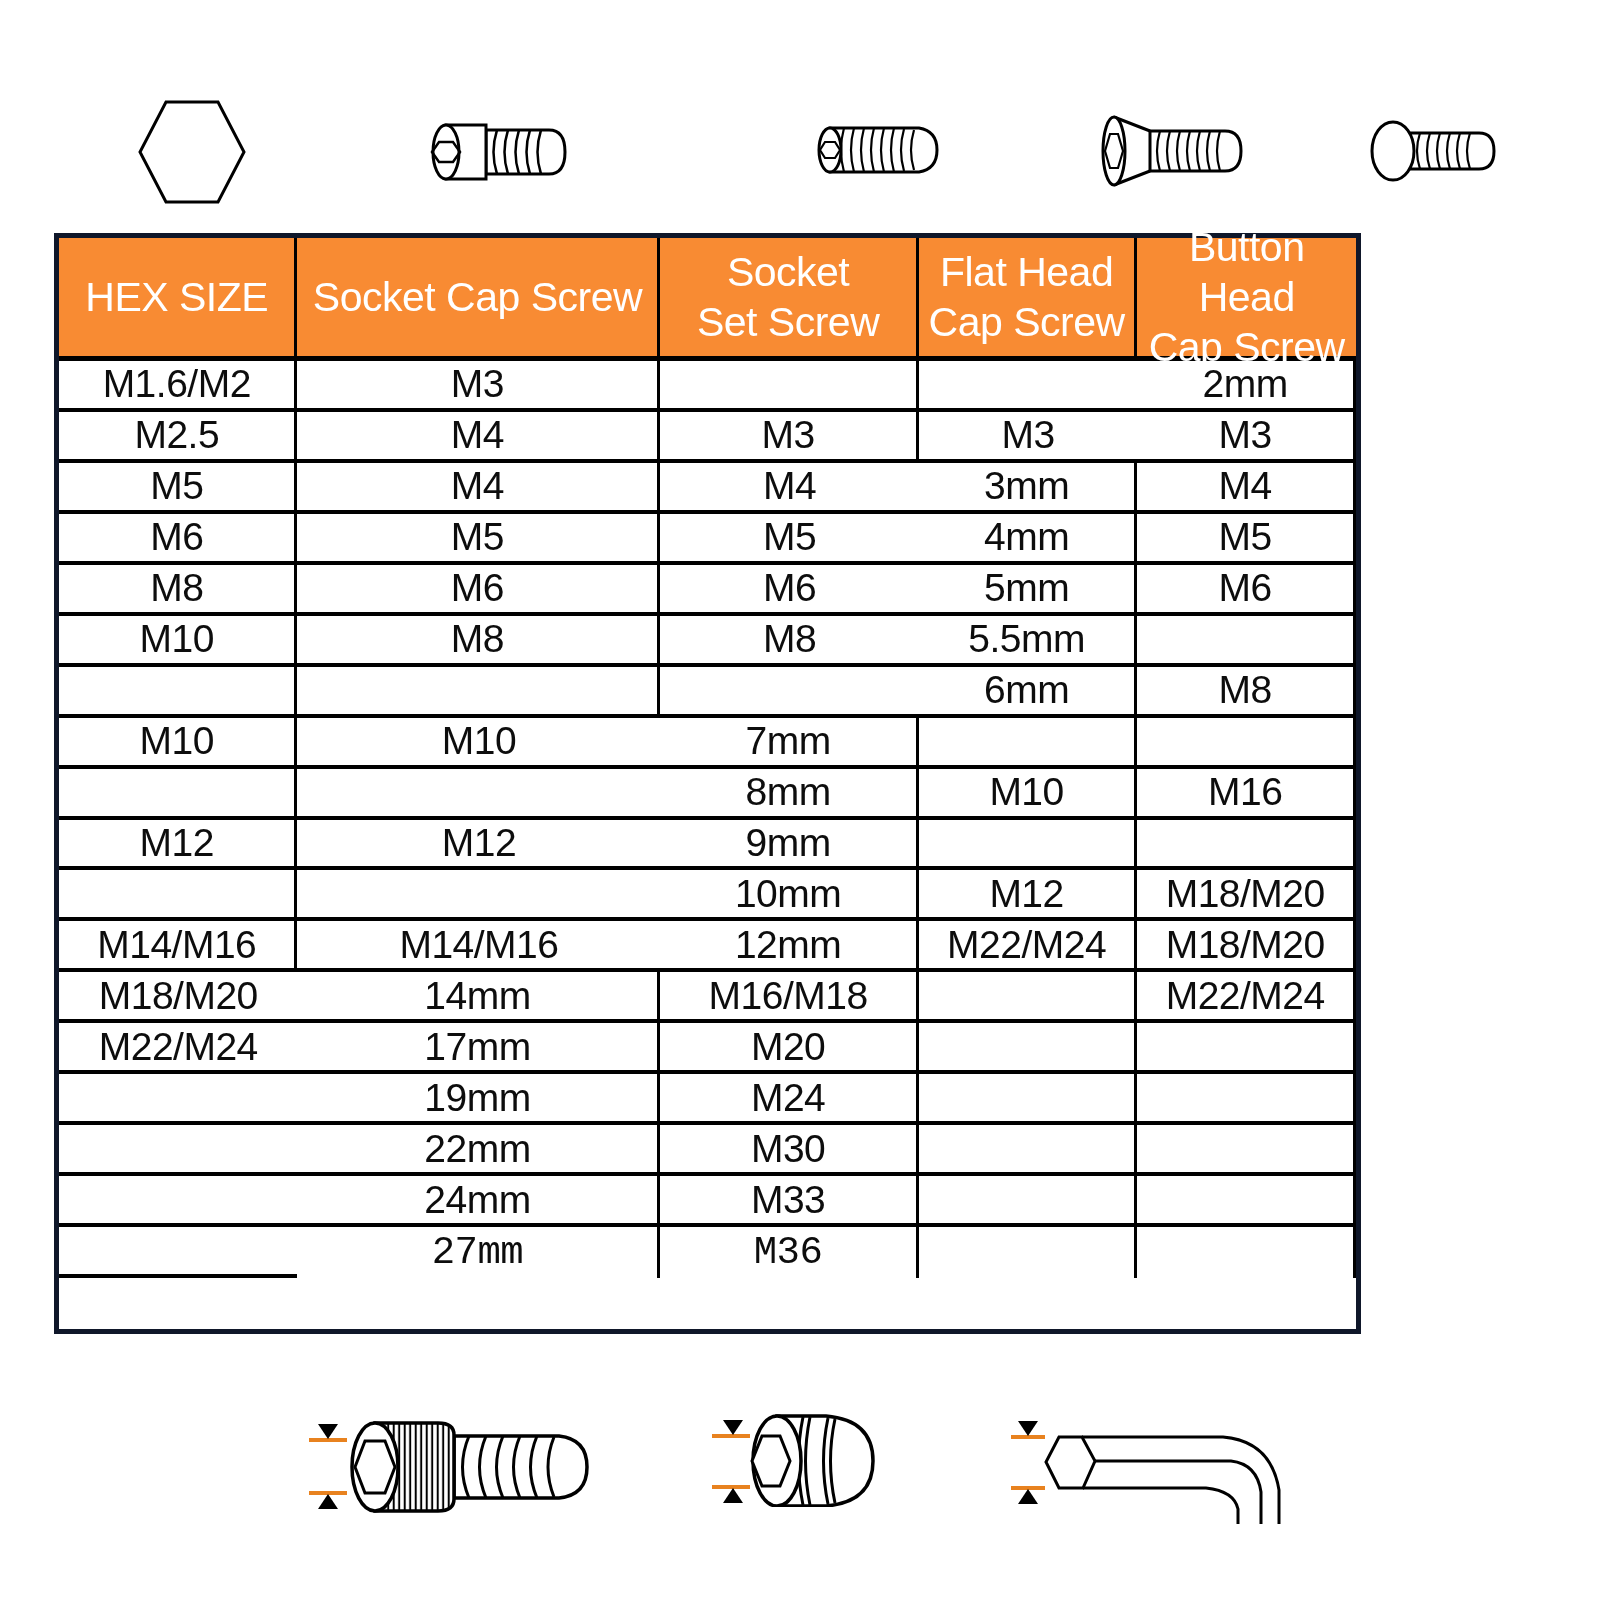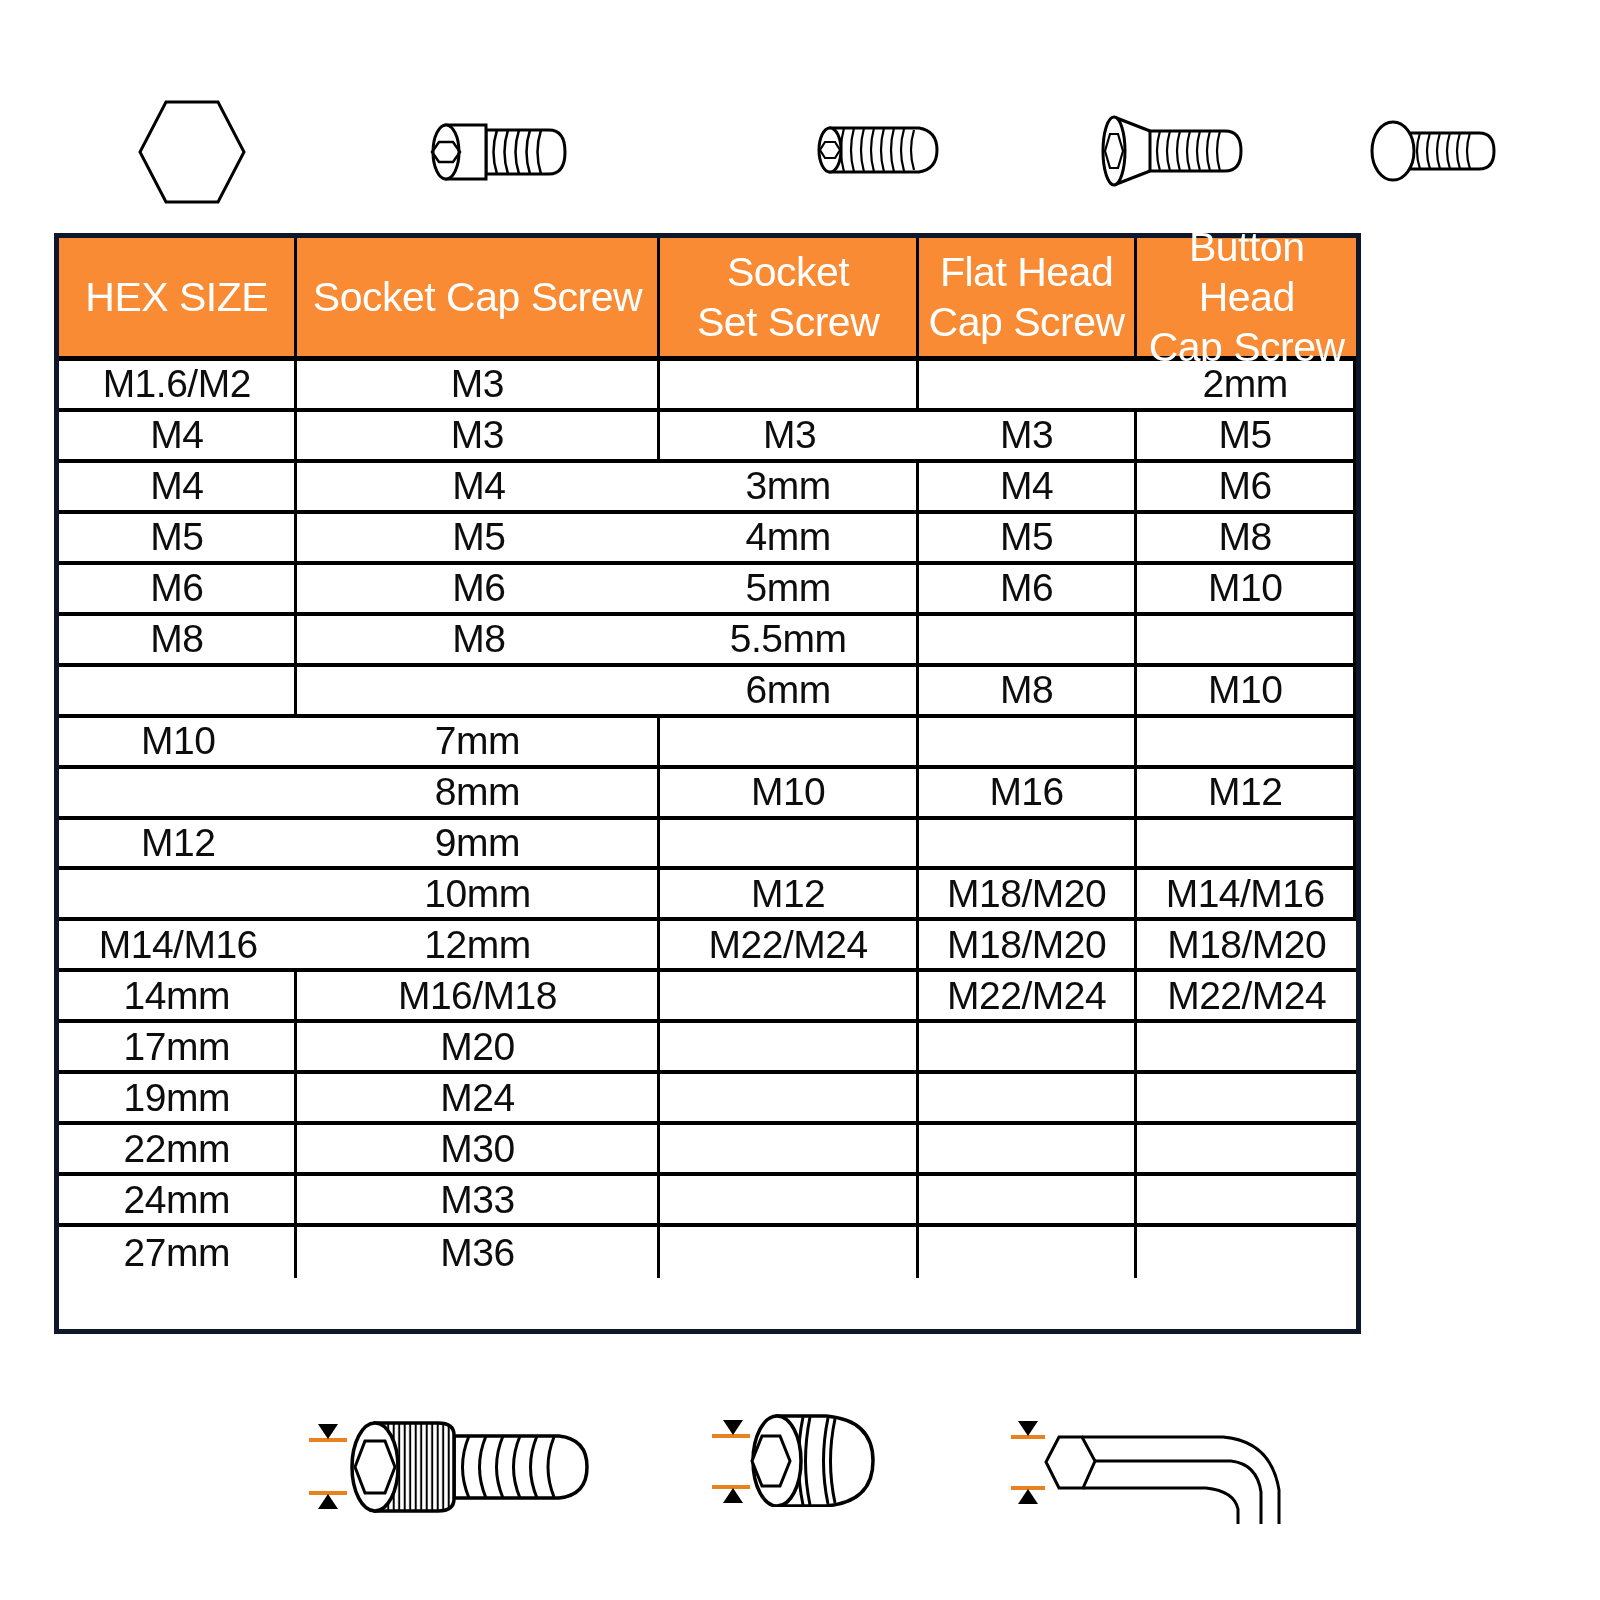--- a/index.html
+++ b/index.html
@@ -30,21 +30,21 @@
     font-size:41px;line-height:1.22;text-align:center;white-space:pre-line;
     letter-spacing:-0.5px;
   }
   .cell{
     background:#fff;color:var(--ink);
     border-right:3px solid #000;border-bottom:4px solid #000;
     display:flex;align-items:center;justify-content:center;
     font-size:39px;letter-spacing:-0.5px;
   }
   .lastcol{border-right:none;}
-  .lastrow{border-bottom:none;}
+  .lastrow{border-bottom:none;font-family:Liberation Mono, monospace;}
 
   .shape{fill:#fff;stroke:#000;}
   .ln{fill:none;stroke:#000;}
   .dimline{stroke:var(--dim);stroke-width:4;}
   .dimarrow{fill:#000;}
 </style>
 </head>
 <body>
 
 <div class="canvas">
@@ -122,20 +122,21 @@
 Set Screw</div>
       <div class="hcell">Flat Head
 Cap Screw</div>
       <div class="hcell lastcol">Button Head
 Cap Screw</div>
       <div class="cell">M1.6/M2</div>
       <div class="cell">M3</div>
       <div class="cell"></div>
       <div class="cell lastcol"></div>
       <div class="cell">2mm</div>
+      <div class="cell">M2.5</div>
       <div class="cell">M4</div>
       <div class="cell">M3</div>
       <div class="cell lastcol">M3</div>
       <div class="cell">M3</div>
       <div class="cell">M5</div>
       <div class="cell">M4</div>
       <div class="cell lastcol">M4</div>
       <div class="cell">3mm</div>
       <div class="cell">M4</div>
       <div class="cell">M6</div>

